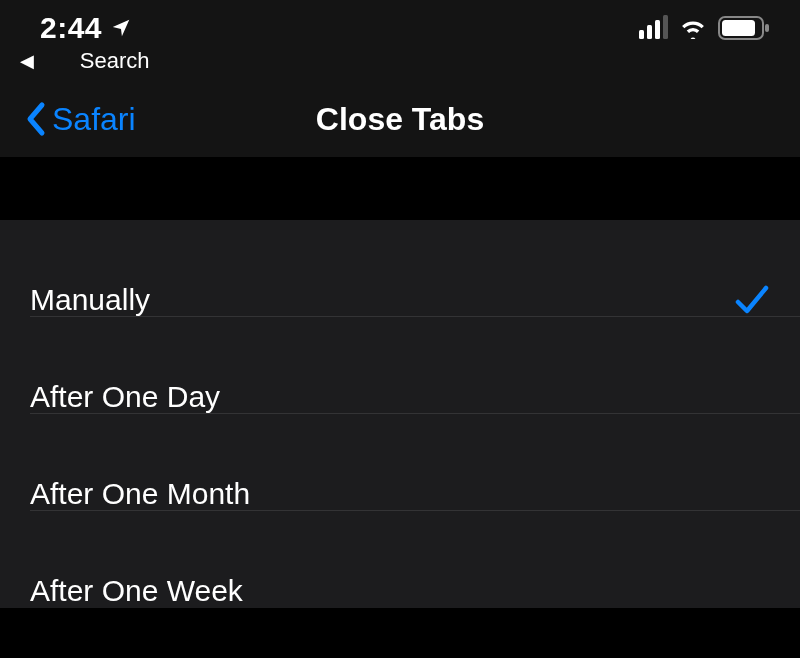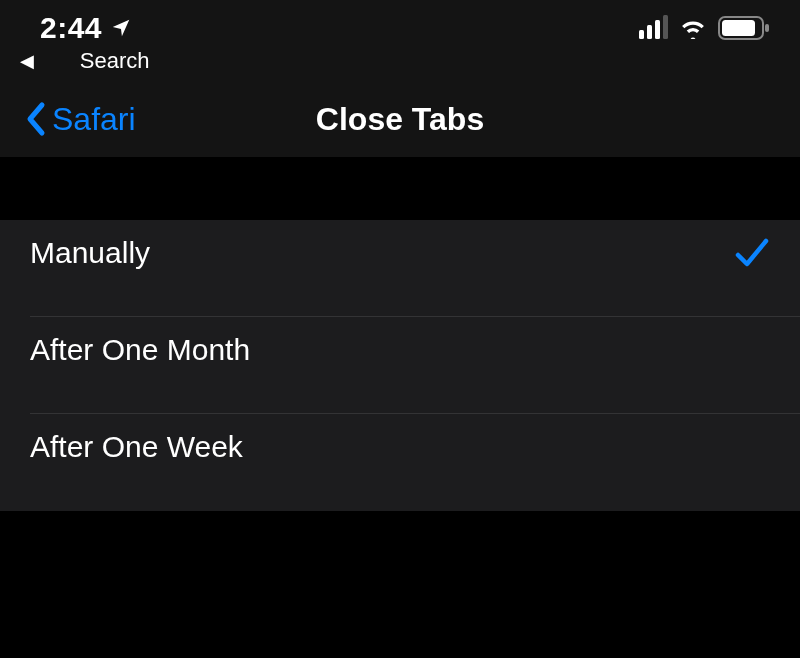--- a/index.html
+++ b/index.html
@@ -118,24 +118,24 @@
     .section-gap {
       height: 62px;
       background: #000;
     }
     
     .option-list {
       background: #1c1c1e;
     }
     .option-row {
       display: flex;
-      align-items: flex-start;
+      align-items: flex-end;
       justify-content: space-between;
       height: 97px;
-      padding: 16px 30px;
+      padding: 0 30px;
       position: relative;
     }
     .option-row:not(:last-child)::after {
       content: "";
       position: absolute;
       left: 30px;
       right: 0;
       bottom: 0;
       height: 1px;
       background: #333335;
@@ -216,20 +216,23 @@
 
   <div class="option-row">
     <span class="option-label">Manually</span>
     <span class="checkmark">
       <svg width="36" height="34" viewBox="0 0 36 34" fill="none" stroke="#0a84ff" stroke-width="4.5" stroke-linecap="round" stroke-linejoin="round">
         <polyline points="4,19 13,28 32,5"></polyline>
       </svg>
     </span>
   </div>
 
+  <div class="option-row">
+    <span class="option-label">After One Day</span>
+  </div>
 
   <div class="option-row">
     <span class="option-label">After One Month</span>
   </div>
 
   <div class="option-row">
     <span class="option-label">After One Week</span>
   </div>
 
 </div>

